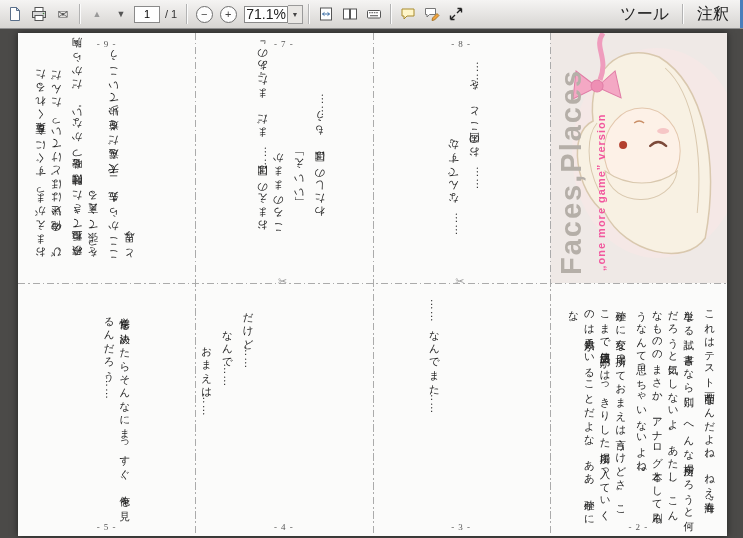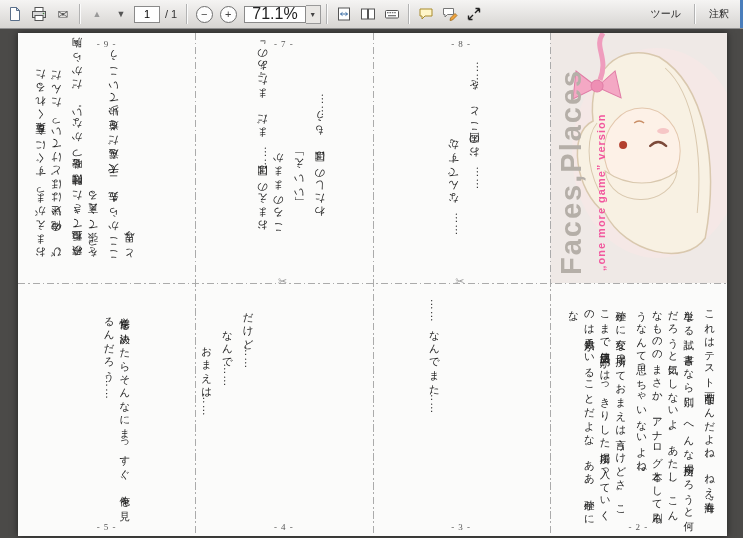--- a/index.html
+++ b/index.html
@@ -29,29 +29,29 @@
   }
   .page-total{font-size:11px;color:#333;margin:0 4px 0 3px;white-space:nowrap;}
   .circle-btn{
     width:15px;height:15px;border:1px solid #6f6f6f;border-radius:50%;
     background:#fdfdfd;display:flex;align-items:center;justify-content:center;
     font-size:11px;color:#444;line-height:1;
   }
   .zoom-combo{display:flex;align-items:center;margin-left:3px;}
   .zoom-value{
     height:15px;min-width:36px;border:1px solid #8a8a8a;background:#fff;
-    font-size:16px;color:#222;display:flex;align-items:center;justify-content:flex-end;
-    padding:0 7px;
+    font-size:14px;color:#222;display:flex;align-items:center;justify-content:flex-end;
+    padding:0 1px;
   }
   .zoom-caret{
     height:17px;width:14px;border:1px solid #9a9a9a;border-left:none;background:#e9e7e4;
     display:flex;align-items:center;justify-content:center;font-size:7px;color:#444;
   }
   .tb-right{margin-left:auto;display:flex;align-items:center;height:100%;}
-  .tb-text-btn{font-size:10px;color:#222;padding:0 10px;white-space:nowrap;}
+  .tb-text-btn{font-size:16px;color:#222;padding:0 10px;white-space:nowrap;}
   .blue-edge{position:absolute;right:0;top:0;width:3px;height:100%;background:#4a7ebb;}
   .icon-svg{display:block;}
   
   .viewport{position:relative;height:509px;background:#4b4a48;overflow:hidden;}
   .sheet{
     position:absolute;left:18px;top:4px;width:709px;height:503px;
     background:#fbfbfa;box-shadow:0 0 7px rgba(0,0,0,.55);
   }
   .grid{display:grid;grid-template-columns:repeat(4,1fr);grid-template-rows:250px 253px;width:100%;height:100%;}
   .cell{position:relative;overflow:hidden;}

